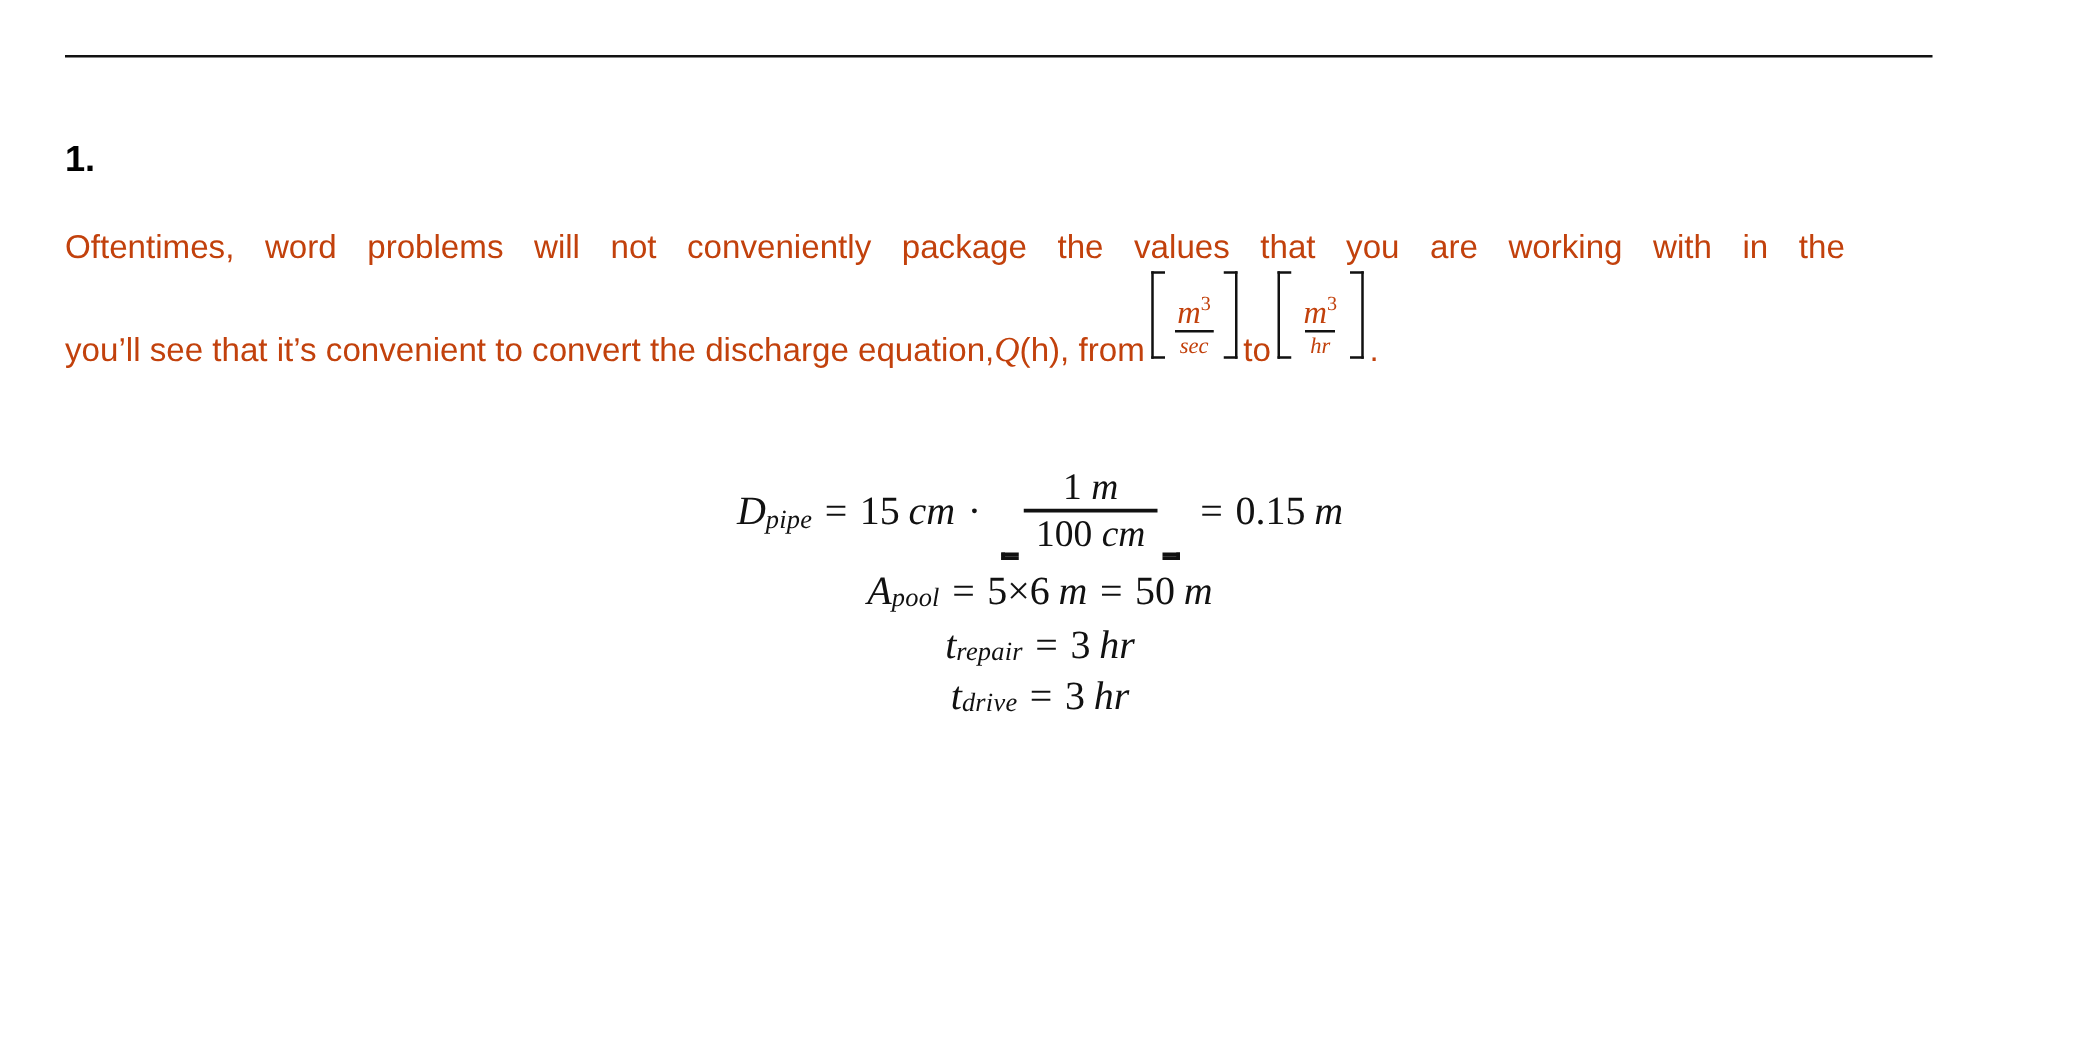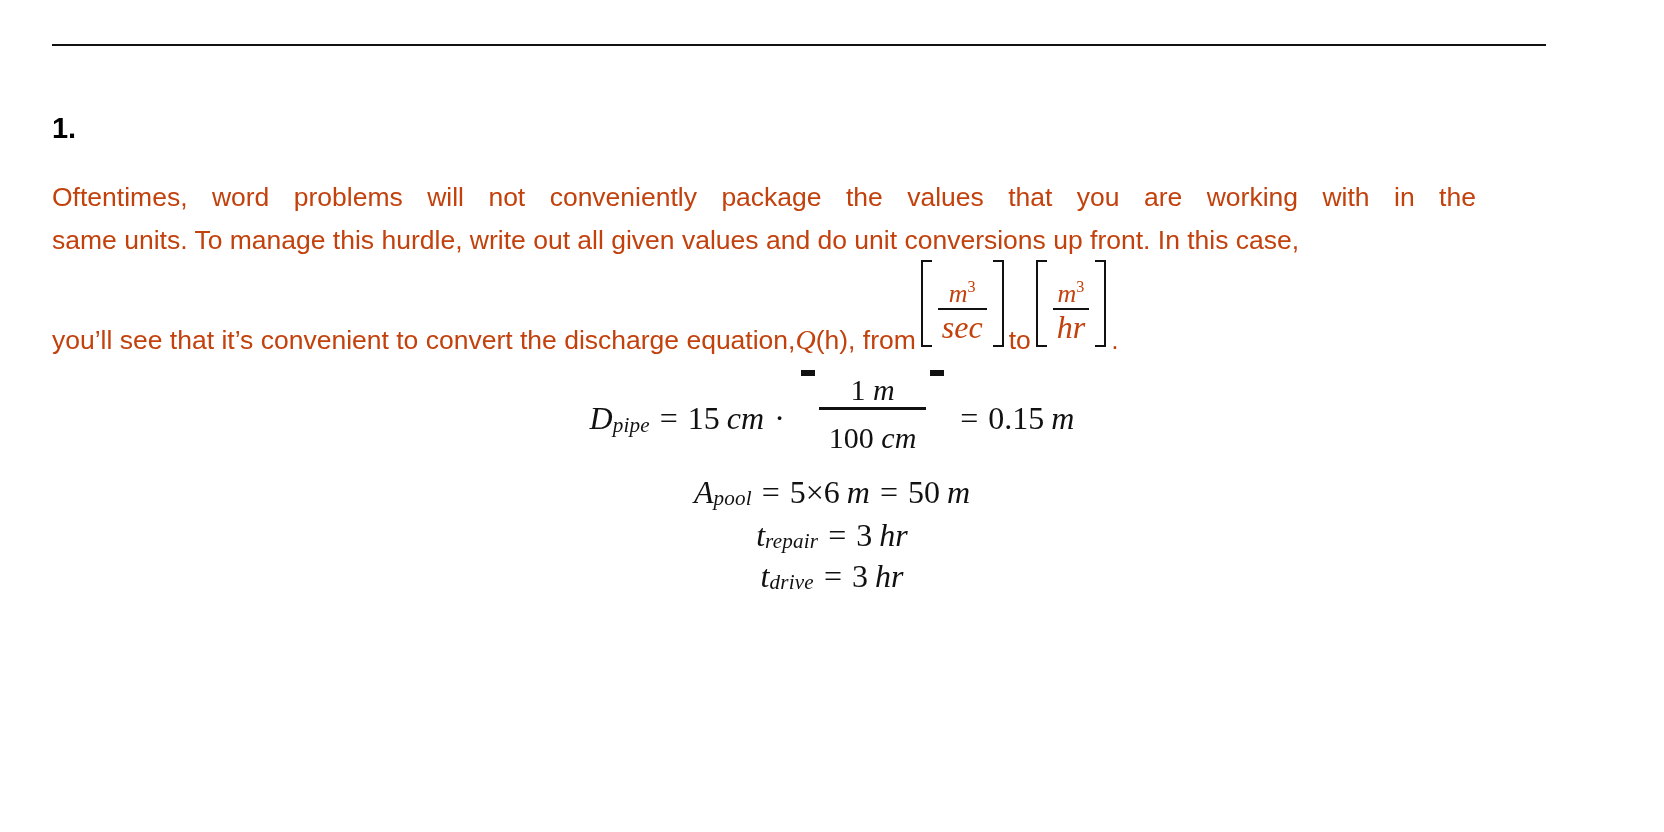--- a/index.html
+++ b/index.html
@@ -120,21 +120,21 @@
     font-style: italic;
     padding: 1px 6px;
     margin-top: 17px;
   }
   .frac .num {
     font-size: 26px;
     line-height: 1.12;
     padding: 0 4px;
   }
   .frac .den {
-    font-size: 32px;
+    font-size: 18px;
     line-height: 1.12;
     padding: 0 4px;
     border-top: 2.5px solid #111111;
   }
   .sup {
     font-size: 0.62em;
     vertical-align: super;
     font-style: normal;
   }
   .frac .num .sup { font-style: normal; }
@@ -188,21 +188,21 @@
     font-style: italic;
     margin-left: 7px;
   }
   .dotop {
     font-style: normal;
     margin: 0 10px;
   }
 
   .eq-frac-brack {
     display: inline-flex;
-    align-items: flex-start;
+    align-items: flex-end;
     margin: 0 6px;
   }
   .eq-brk { width: 11px; }
   .eq-brk-l { border-left: 3px solid #111; border-top: 3px solid #111; border-bottom: 3px solid #111; }
   .eq-brk-r { border-right: 3px solid #111; border-top: 3px solid #111; border-bottom: 3px solid #111; }
   .eq-frac {
     display: inline-flex;
     flex-direction: column;
     align-items: center;
     justify-content: center;
@@ -211,21 +211,21 @@
   .eq-frac .num {
     font-size: 30px;
     line-height: 1.18;
     padding: 0 10px;
     font-style: normal;
   }
   .eq-frac .num .it { font-style: italic; }
   .eq-frac .den {
     font-size: 30px;
     line-height: 1.18;
-    padding: 10px 10px;
+    padding: 0 10px;
     border-top: 3px solid #111111;
     font-style: normal;
   }
   .eq-frac .den .it { font-style: italic; }
 </style>
 </head>
 <body>
 
 <div class="page">
 
@@ -249,23 +249,20 @@
       <span class="w">values</span>
       <span class="w">that</span>
       <span class="w">you</span>
       <span class="w">are</span>
       <span class="w">working</span>
       <span class="w">with</span>
       <span class="w">in</span>
       <span class="w">the</span>
     </div>
 
-    <div class="para-line">
-      <span>same units. To manage this hurdle, write out all given values and do unit conversions up front. In this case,</span>
-    </div>
 
     <div class="para-line line3">
       <span class="seg">you’ll see that it’s convenient to convert the discharge equation, </span>
       <span class="mathvar">Q</span>
       <span class="paren-up">(h)</span>
       <span class="seg">, from </span>
 
       <span class="frac-brack">
         <span class="brk brk-l"></span>
         <span class="frac">

